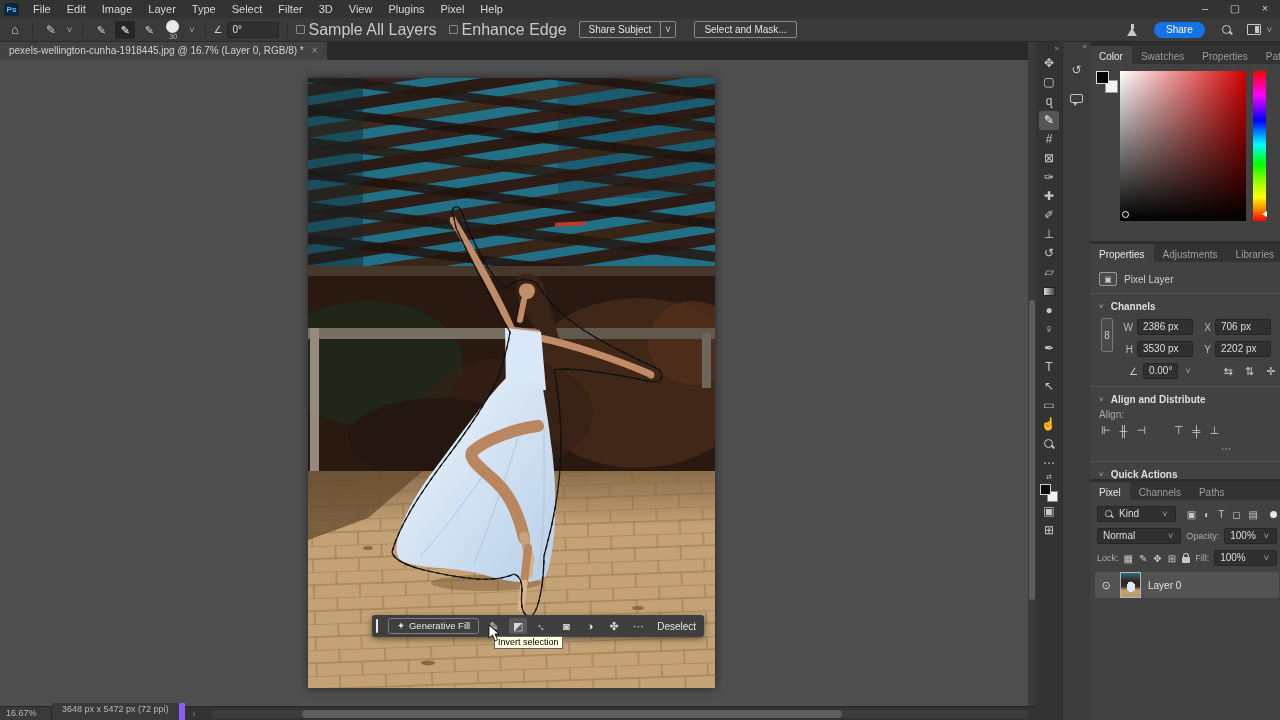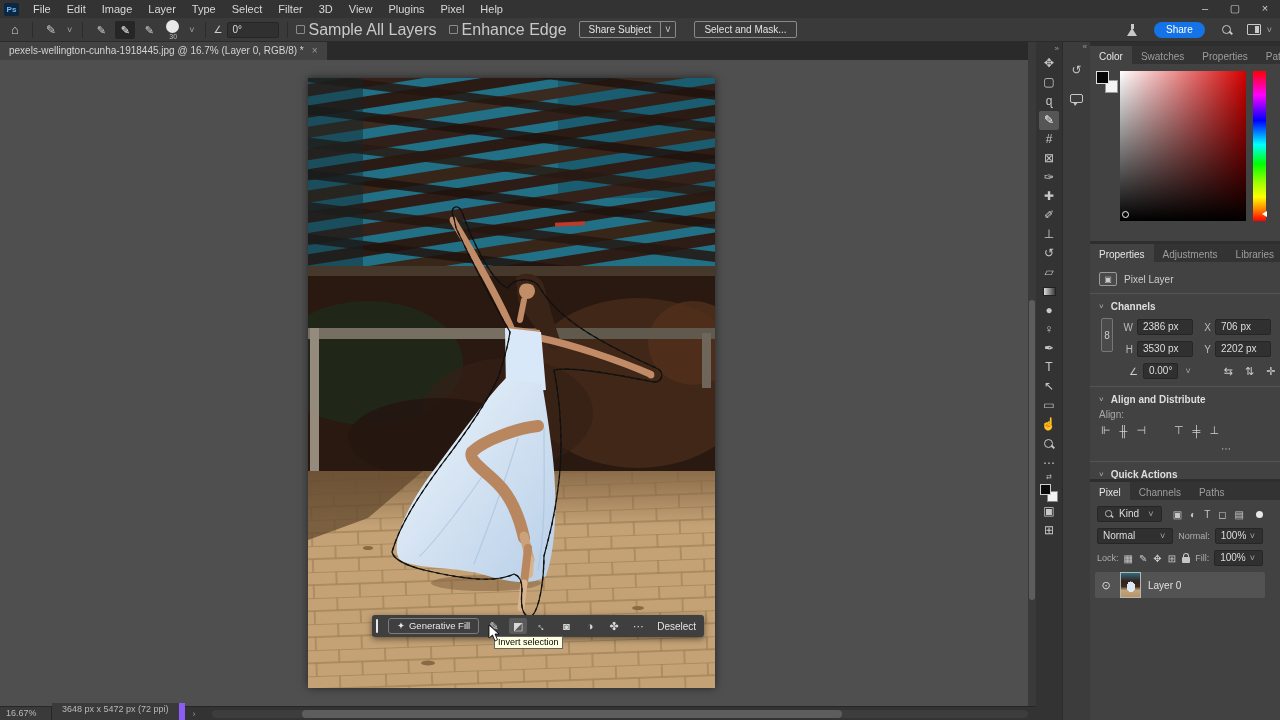--- a/index.html
+++ b/index.html
@@ -113,21 +113,21 @@
   .tlab { color:#b9b9b9; text-align:right; }
   .tfld { width:56px; }
   .angle-row { display:flex; align-items:center; gap:5px; margin:3px 0 2px 30px; }
   .flip-ics { margin-left:26px; display:flex; gap:12px; font-size:11px; color:#ccc; }
   .align-label { color:#a8a8a8; margin:2px 0 4px 0; }
   .align-row { display:flex; align-items:center; gap:9px; font-size:11px; color:#d0d0d0; padding-left:2px; }
   .align-gap { width:10px; }
   .dots-row { text-align:right; color:#bdbdbd; padding-right:40px; margin-top:6px; }
 
   
-  .layers-body { padding:6px 17px 0 7px; font-size:10px; color:#cdcdcd; flex:1; }
+  .layers-body { padding:6px 3px 0 7px; font-size:10px; color:#cdcdcd; flex:1; }
   .lrow { display:flex; align-items:center; margin-bottom:6px; gap:5px; }
   .kindbox { display:flex; align-items:center; gap:4px; width:84px; }
   .kindbox .mag { margin:0; transform:scale(.8); }
   .filter-ics { display:flex; gap:8px; font-size:10px; color:#c6c6c6; margin-left:6px; align-items:center; }
   .red-dot { width:7px; height:7px; border-radius:50%; background:#e8e8e8; margin-left:4px; }
   .selbox { display:flex; align-items:center; justify-content:space-between; width:104px; }
   .minilab { color:#adadad; font-size:9px; }
   .smallfld { width:64px; display:flex; justify-content:space-between; align-items:center; }
   .lock-ics { display:flex; gap:6px; font-size:10px; color:#c6c6c6; align-items:center; }
   .lock-shape { position:relative; width:8px; height:6px; background:#c6c6c6; border-radius:1px; margin-top:4px; }
@@ -486,21 +486,21 @@
           <span>◻</span>
           <span>▤</span>
           <span class="red-dot"></span>
         </span>
       </div>
       <div class="lrow">
         <span class="fld selbox">
           <span>Normal</span>
           <span class="caret">˅</span>
         </span>
-        <span class="minilab">Normal:</span>
+        <span class="minilab">Opacity:</span>
         <span class="fld smallfld">
           <span>100%</span>
           <span class="caret">˅</span>
         </span>
       </div>
       <div class="lrow">
         <span class="minilab">Lock:</span>
         <span class="lock-ics">
           <span>▦</span>
           <span>✎</span>

